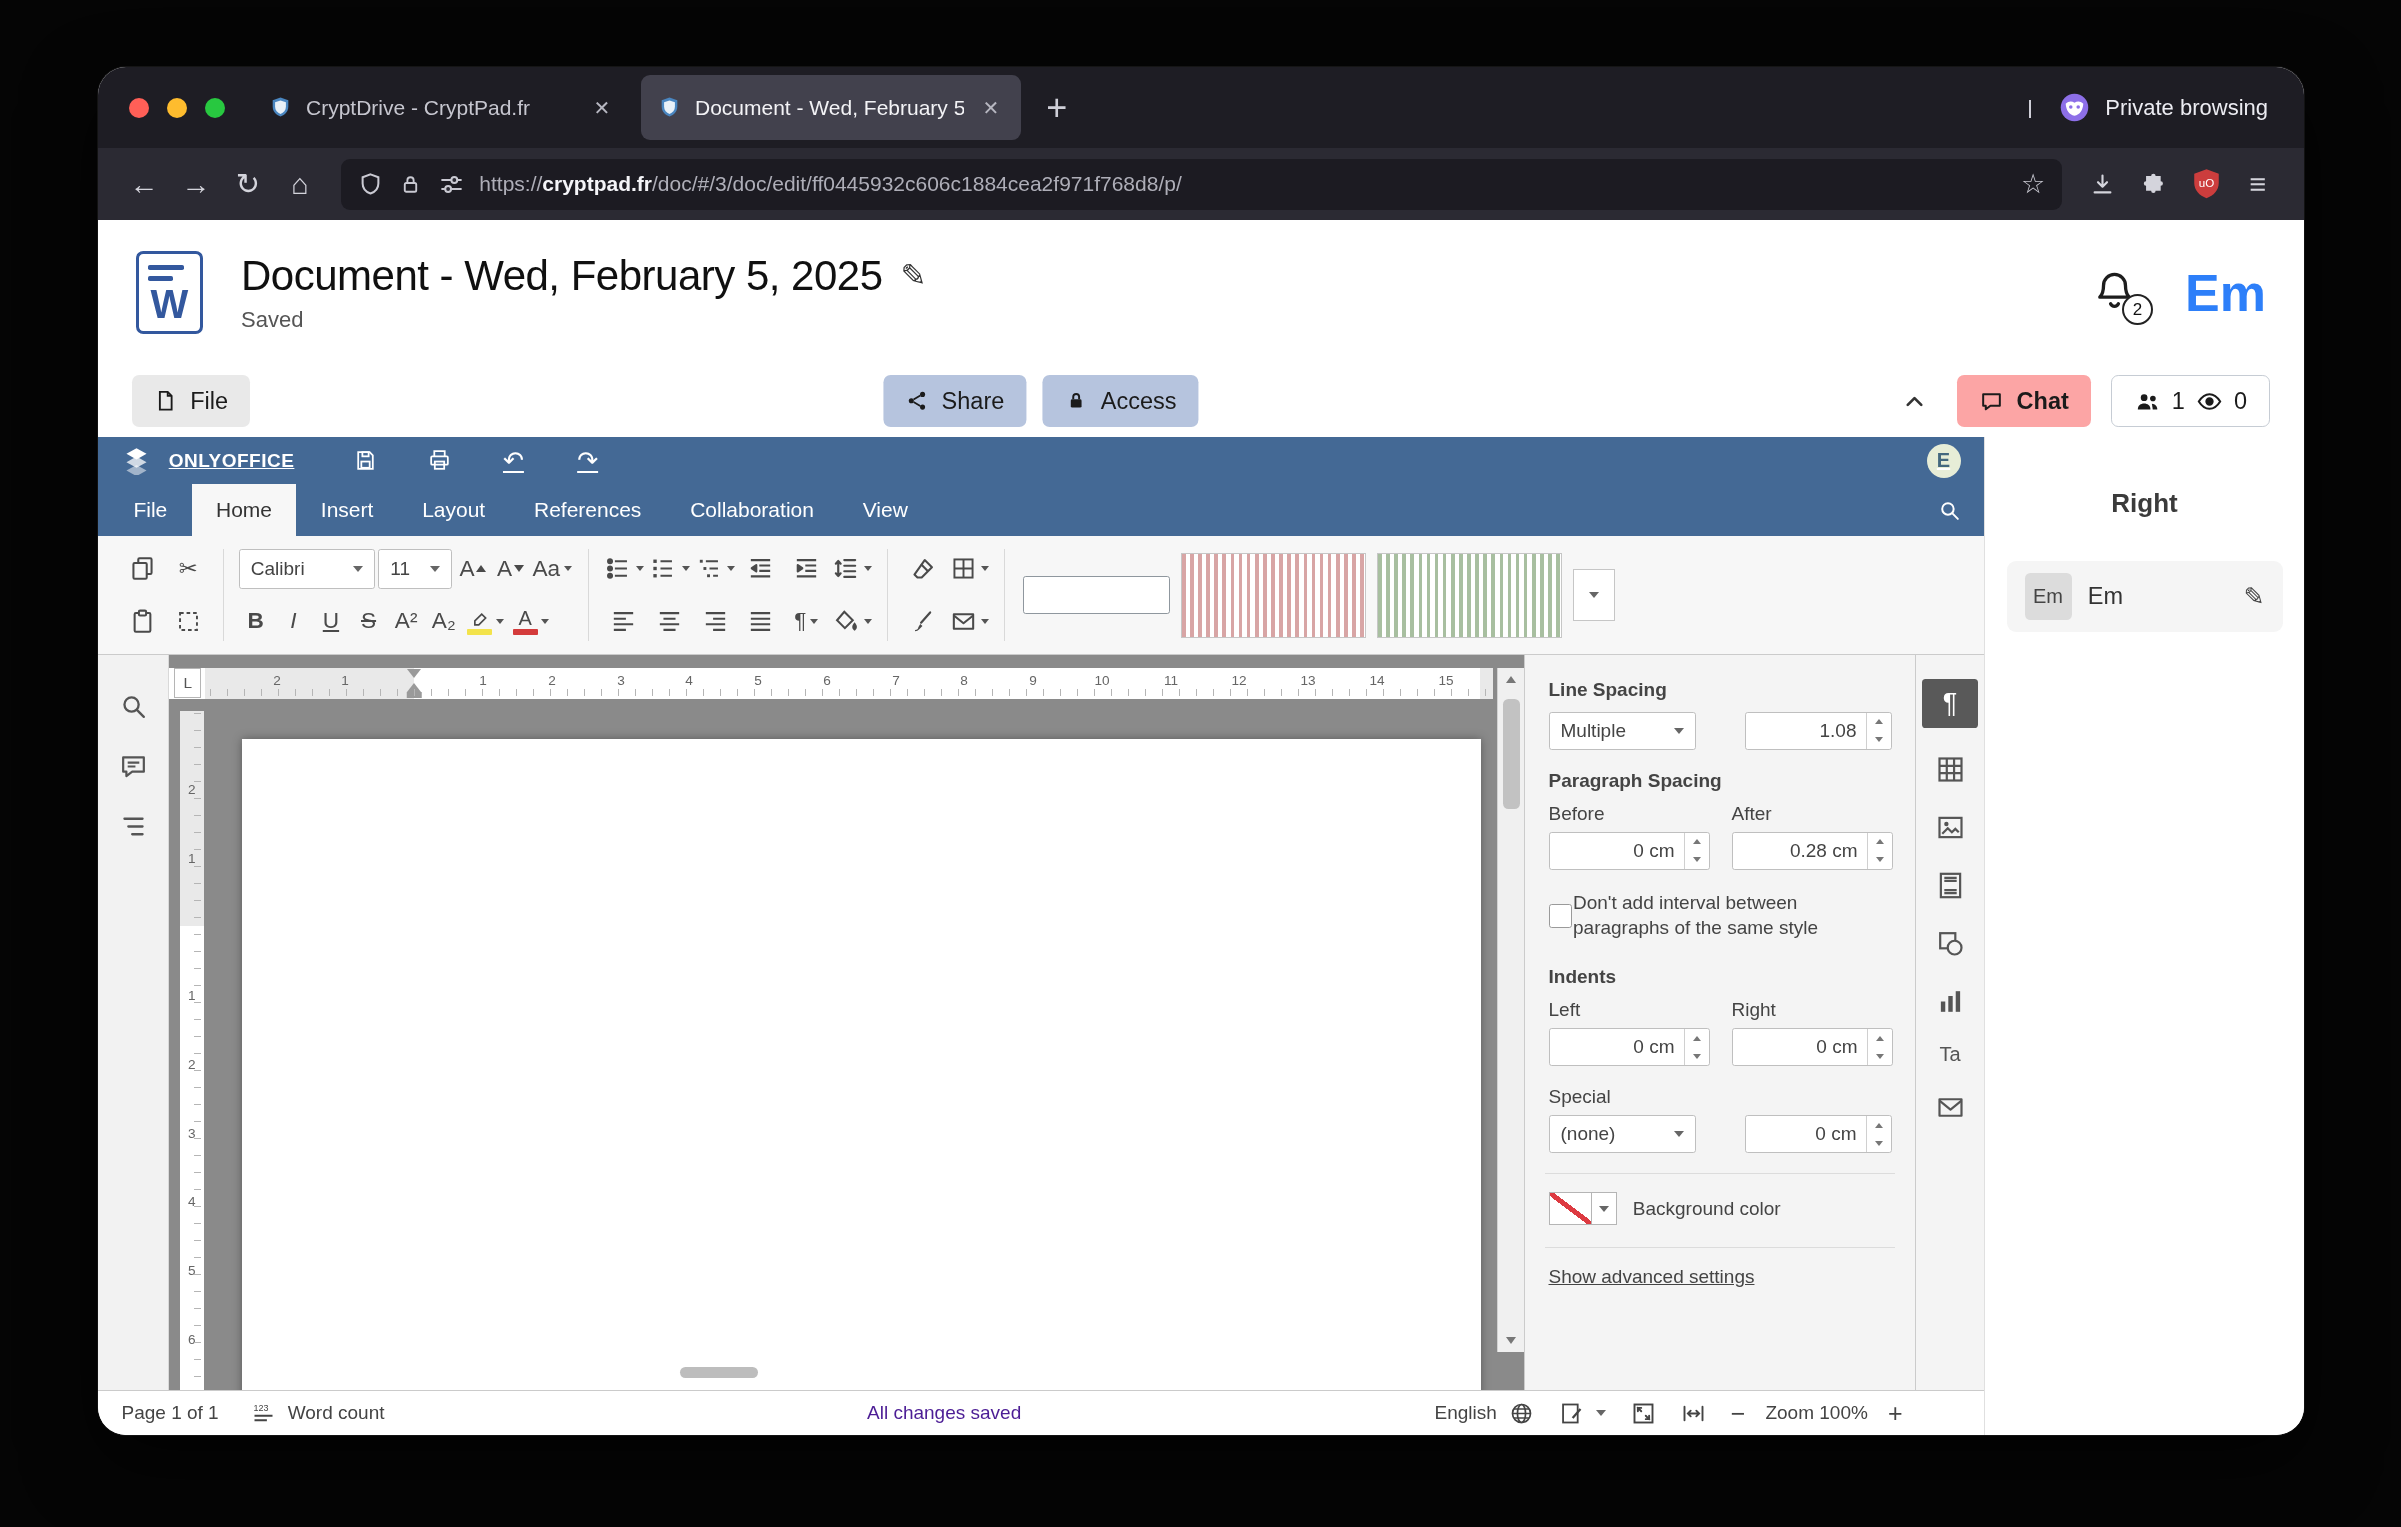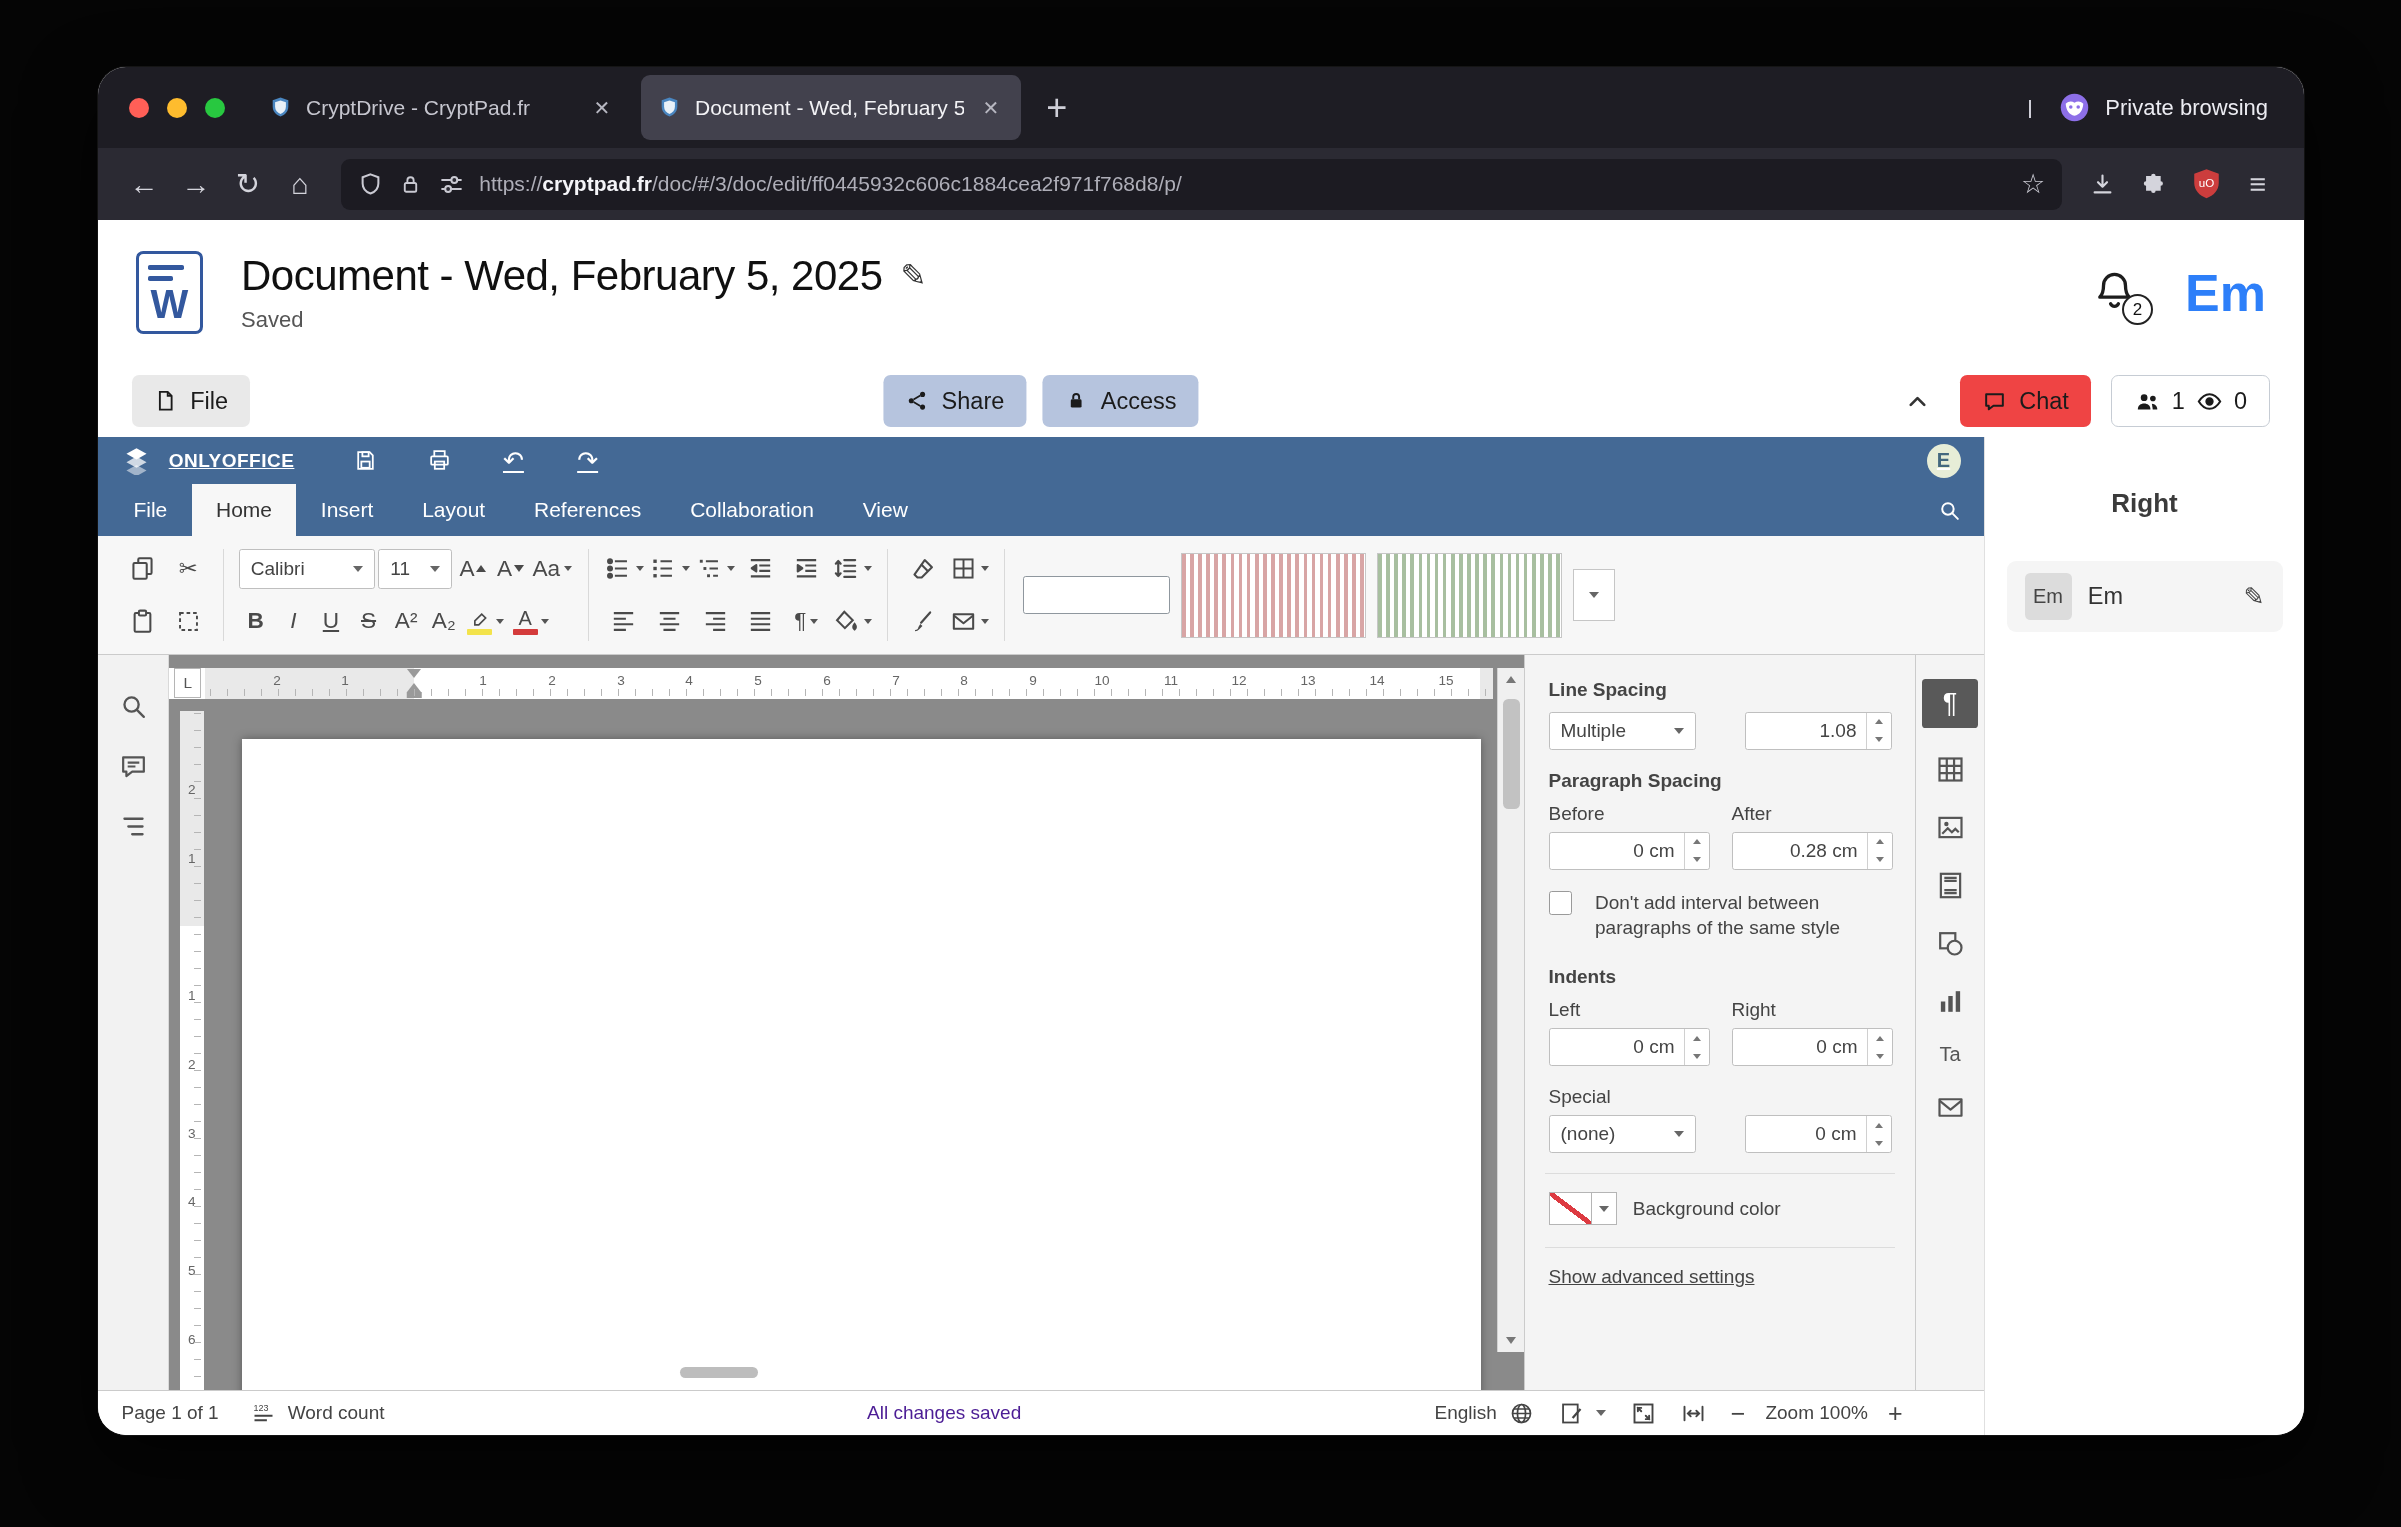--- a/index.html
+++ b/index.html
@@ -58,21 +58,21 @@
   
   .cp-toolbar { height:72px; background:#fff; display:flex; align-items:center; padding:0 34px;
                 position:relative; flex:none; }
   .btn { height:52px; border-radius:7.2px; display:inline-flex; align-items:center; gap:12.7px;
          padding:0 22px; font-size:23.5px; color:#1b1b1b; }
   .btn-file { background:#e9e9e9; }
   .center-group { position:absolute; left:943px; transform:translateX(-50%); display:flex; gap:16.3px; }
   .btn-blue { background:#b6c4de; }
   .right-group { margin-left:auto; display:flex; align-items:center; gap:20px; }
   .btn-plain { padding:0 9px; }
-  .btn-chat { background:#ef4444; }
+  .btn-chat { background:#fca5a5;font-weight:bold; }
   .btn-users { background:#fff; border:1.8px solid #c6ccd4; gap:11px; }
 
   
   .main { flex:1; display:flex; min-height:0; }
   .editor { width:1886px; flex:none; display:flex; flex-direction:column; min-width:0; }
   .users-panel { flex:1; background:#fff; border-left:0.9px solid #e0e0e0; display:flex;
                  flex-direction:column; align-items:center; }
   .users-title { margin-top:51px; font-size:26px; font-weight:700; color:#3b3b3b; }
   .user-row { margin-top:42px; width:calc(100% - 43px); background:#f5f5f5; border-radius:9px;
               height:71px; display:flex; align-items:center; padding:0 18px; gap:16.3px; }
@@ -166,21 +166,21 @@
   .p-sub { margin-bottom:7.2px; }
   .sel { background:#fff; border:0.9px solid #bfbfbf; border-radius:2.7px; height:38px; display:flex;
          align-items:center; padding:0 11px; width:147px; }
   .spin { display:flex; height:38px; background:#fff; border:0.9px solid #bfbfbf; border-radius:2.7px;
           width:161px; align-items:stretch; }
   .spin-val { flex:1; display:flex; align-items:center; justify-content:flex-end; padding-right:9px; }
   .spin-btns { width:25px; border-left:0.9px solid #d0d0d0; display:flex; flex-direction:column; }
   .sb { flex:1; display:flex; align-items:center; justify-content:center; }
   .sb .tri-u{border-bottom-width:5.4px;border-left-width:4.5px;border-right-width:4.5px}
   .sb .tri-d{border-top-width:5.4px;border-left-width:4.5px;border-right-width:4.5px}
-  .chk-row { display:flex; gap:23px; margin:3.6px 0 25px; }
+  .chk-row { display:flex; gap:1px; margin:3.6px 0 25px;align-items:center; }
   .chk { width:23.5px; height:23.5px; flex:none; background:#fff; border:0.9px solid #9a9a9a; border-radius:2.7px; margin-top:1.8px; }
   .chk-label { line-height:1.35; }
   .pdiv { height:0.9px; background:#dcdcdc; margin:5.4px -3.6px 18px; }
   .bg-row { display:flex; align-items:center; gap:16.3px; margin-bottom:22px; }
   .color-well { width:43px; height:33px; background:#fff; border:0.9px solid #b5b5b5;
                 background-image:linear-gradient(to top right, transparent 45%, #dd3a41 45%, #dd3a41 55%, transparent 55%); }
   .color-caret { width:25px; height:33px; border:0.9px solid #b5b5b5; border-left:none; display:flex;
                  align-items:center; justify-content:center; background:#fff; }
   .adv-link { color:#444; text-decoration:underline; font-size:19px; }
 

